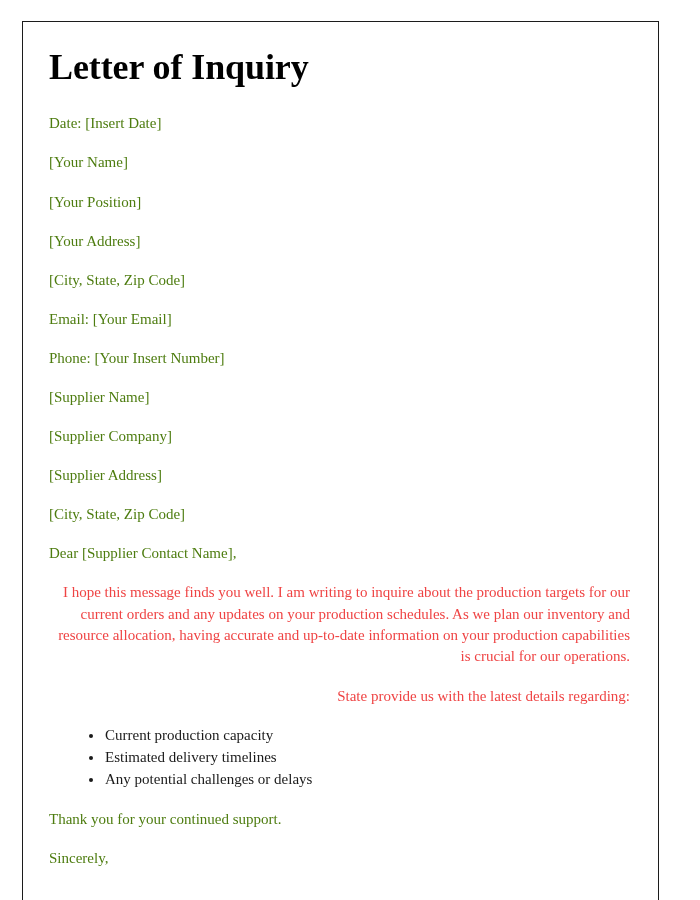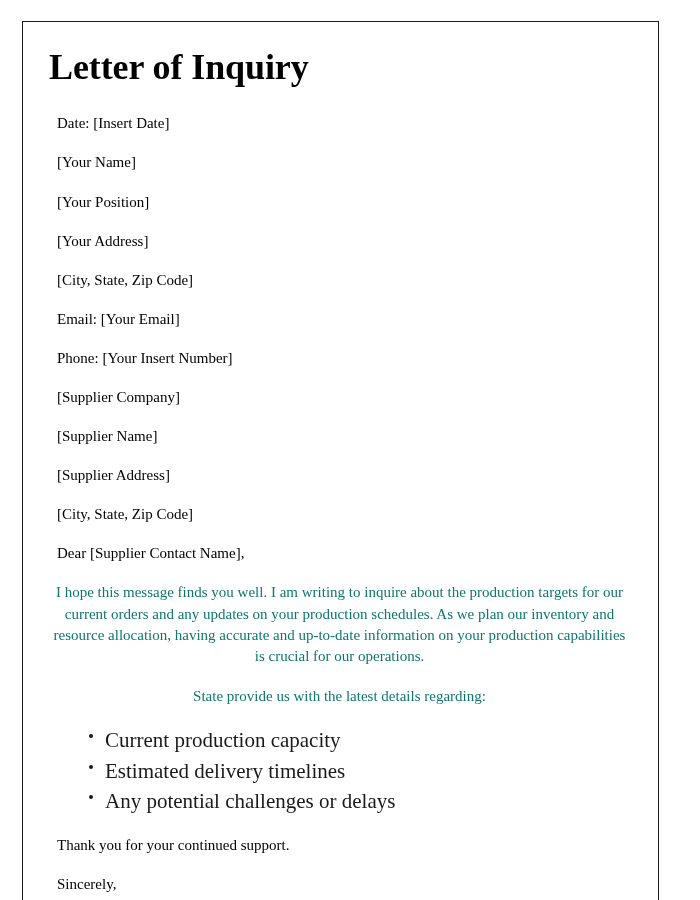--- a/index.html
+++ b/index.html
@@ -38,41 +38,41 @@
     line-height: 1.12;
     letter-spacing: -0.1px;
     margin: 0 0 26px 0;
     color: #000000;
   }
 
   
   .line {
     font-size: 15px;
     line-height: 1.34;
-    margin: 0 0 19px 8px;
-    color: #000000;
+    margin: 0 0 19px 0;
+    color: #4d7c0f;
   }
 
   .para {
     font-size: 15px;
     line-height: 1.42;
     margin: 0 0 18px 0;
-    color: #0f766e;
+    color: #ef4444;
     max-width: 584px;
-    text-align: center;
+    text-align: right;
   }
 
   
   .bullets {
     margin: 0 0 18px 0;
     padding: 0 0 0 40px;
     list-style: none;
   }
   .bullets li {
-    font-size: 21px;
+    font-size: 15px;
     line-height: 1.46;
     color: #1a1a1a;
     position: relative;
     padding-left: 16px;
     margin: 0;
   }
   .bullets li::before {
     content: "";
     position: absolute;
     left: 0;
@@ -99,23 +99,23 @@
 
 
     <p class="line">[Your Address]</p>
 
     <p class="line">[City, State, Zip Code]</p>
 
     <p class="line">Email: [Your Email]</p>
 
     <p class="line">Phone: [Your Insert Number]</p>
 
+    <p class="line">[Supplier Name]</p>
+
     <p class="line">[Supplier Company]</p>
-
-    <p class="line">[Supplier Name]</p>
 
     <p class="line">[Supplier Address]</p>
 
     <p class="line">[City, State, Zip Code]</p>
 
     <p class="line">Dear [Supplier Contact Name],</p>
 
     <p class="para">I hope this message finds you well. I am writing to inquire about the production targets for our current orders and any updates on your production schedules. As we plan our inventory and resource allocation, having accurate and up-to-date information on your production capabilities is crucial for our operations.</p>
 
     <p class="para">State provide us with the latest details regarding:</p>

